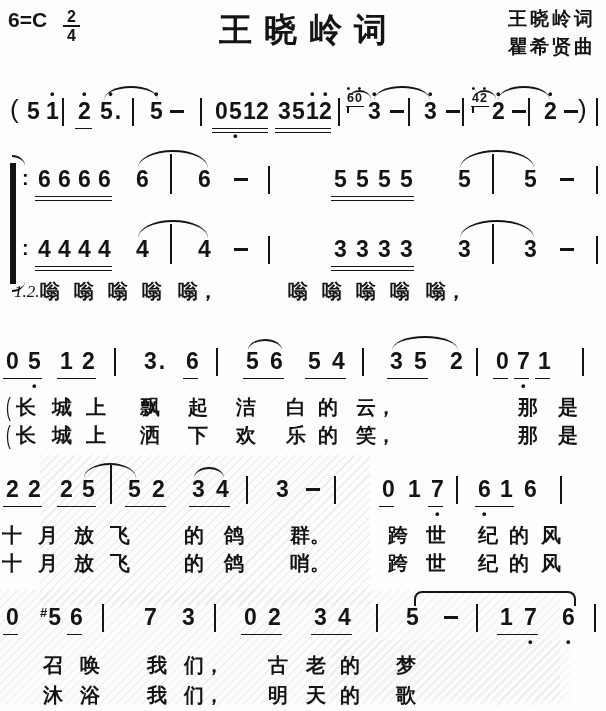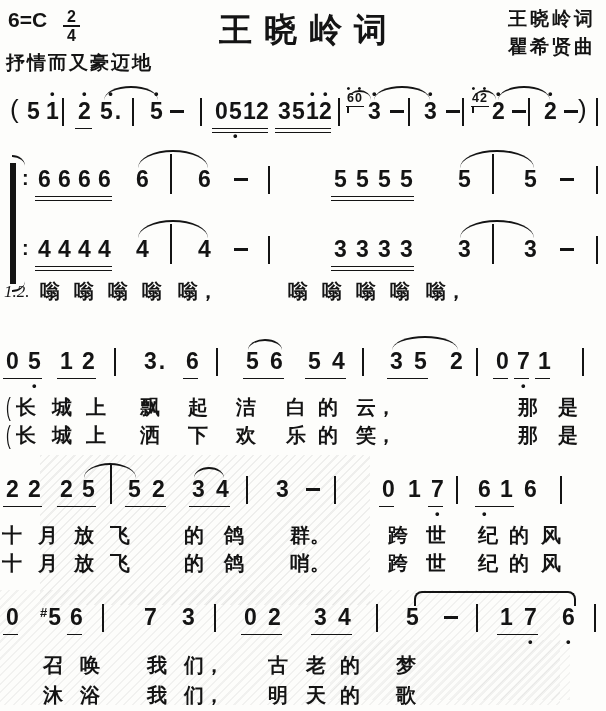--- a/index.html
+++ b/index.html
@@ -61,21 +61,20 @@
   <div class="wm wm2"></div>
   <div class="wm wm3"></div>
 
   <div class="keysig">
     <span>6=C</span><span class="frac"><b class="num">2</b><b class="den">4</b></span>
   </div>
 
   <div class="title">王晓岭词</div>
   <div class="credit c2">瞿希贤曲</div>
   <div class="credit c1">王晓岭词</div>
-  <div class="expression">抒情而又豪迈地</div>
 
   <div class="brace">
     <i class="bh t"></i>
     <i class="bh b"></i>
   </div>
 
   <div id="score">
       <div class="music-line" style="top: 88px;">
         <span class="tk sym" style="left: 10px;">(</span>
         <span class="tk note" style="left: 27px;"><span class="dg">5</span></span>
@@ -269,21 +268,21 @@
         <span class="tk dash" style="left: 444px;"></span>
         <span class="tk bar" style="left: 476px;"></span>
         <span class="tk note" style="left: 500px;"><span class="dg">1</span></span>
         <span class="tk note" style="left: 524px;"><span class="dg">7</span><i class="db">•</i></span>
         <span class="tk beamln" style="left: 497px; width: 41px; top: 40px;"></span>
         <span class="tk note" style="left: 562px;"><span class="dg">6</span><i class="db">•</i></span>
         <span class="tk bar" style="left: 594px;"></span>
         <span class="tk tie flat" style="left: 414px; width: 158px; height: 13px; top: -3px;"></span>
       </div>
       <div class="lyric-row" style="top: 280px;">
-        <span class="lyr it" style="left: 4px;">1.2.</span>
+        <span class="lyr it" style="left: 14px;">1.2.</span>
         <span class="lyr" style="left: 40px;">嗡</span>
         <span class="lyr" style="left: 74px;">嗡</span>
         <span class="lyr" style="left: 108px;">嗡</span>
         <span class="lyr" style="left: 142px;">嗡</span>
         <span class="lyr" style="left: 178px;">嗡，</span>
         <span class="lyr" style="left: 288px;">嗡</span>
         <span class="lyr" style="left: 322px;">嗡</span>
         <span class="lyr" style="left: 356px;">嗡</span>
         <span class="lyr" style="left: 390px;">嗡</span>
         <span class="lyr" style="left: 426px;">嗡，</span>

